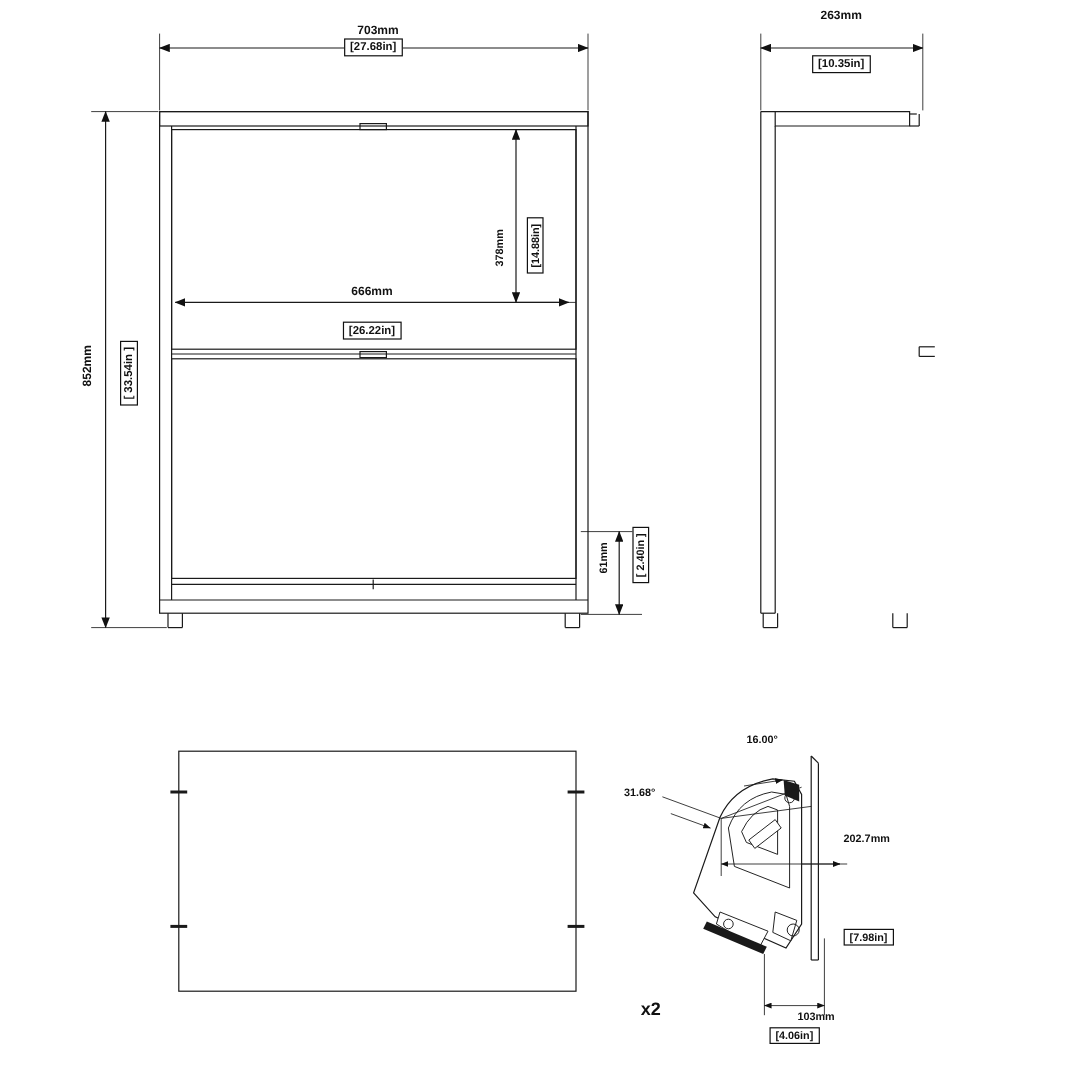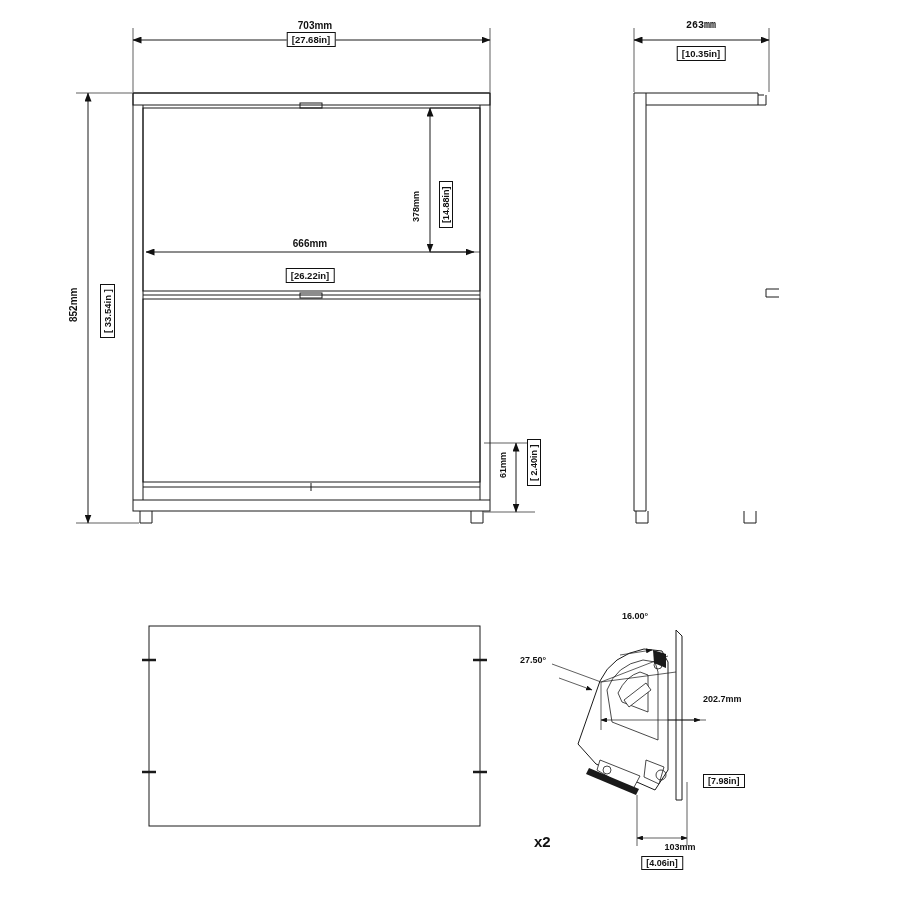--- a/index.html
+++ b/index.html
@@ -230,22 +230,22 @@
 
 <div class="lbl rot small" style="left:411px; top:222px;">378mm</div>
 <div class="lbl rot small boxed" style="left:439px; top:228px;">[14.88in]</div>
 
 <div class="lbl ctr" style="left:310px; top:238px;">666mm</div>
 <div class="lbl ctr boxed" style="left:310px; top:268px;">[26.22in]</div>
 
 <div class="lbl rot small" style="left:498px; top:478px;">61mm</div>
 <div class="lbl rot small boxed" style="left:527px; top:486px;">[ 2.40in ]</div>
 
-<div class="lbl ctr" style="left:701px; top:20px;font-family:Liberation Mono, monospace;">263mm</div>
+<div class="lbl ctr" style="left:701px; top:8px;">263mm</div>
 <div class="lbl ctr boxed" style="left:701px; top:46px;">[10.35in]</div>
 
 <div class="lbl small" style="left:622px; top:611px;">16.00°</div>
-<div class="lbl small" style="left:520px; top:655px;">27.50°</div>
+<div class="lbl small" style="left:520px; top:655px;">31.68°</div>
 <div class="lbl small" style="left:703px; top:694px;">202.7mm</div>
 <div class="lbl small boxed" style="left:703px; top:726px;margin-top:48px;">[7.98in]</div>
 <div class="lbl small ctr" style="left:680px; top:842px;">103mm</div>
 <div class="lbl small ctr boxed" style="left:662px; top:856px;">[4.06in]</div>
 <div class="lbl mult" style="left:534px; top:833px;">x2</div>
 
 </body></html>

